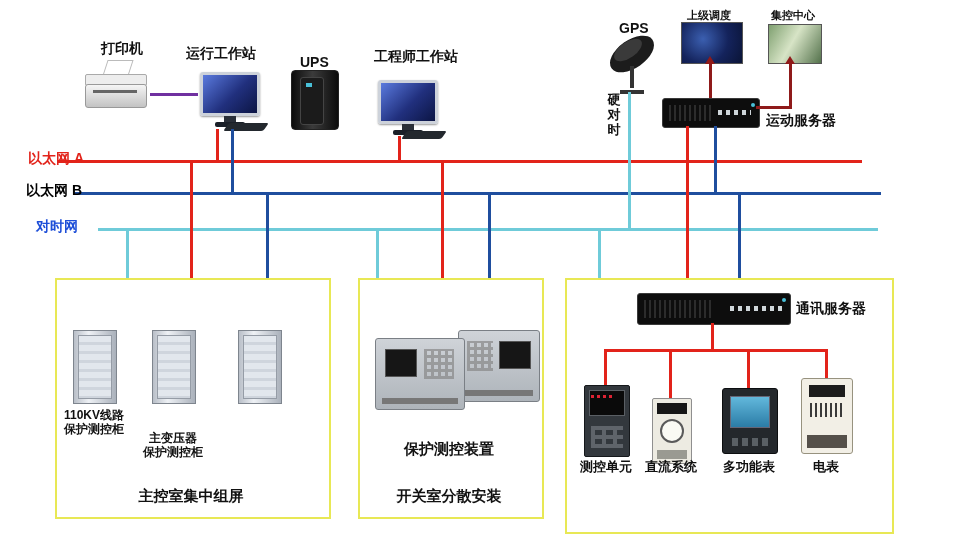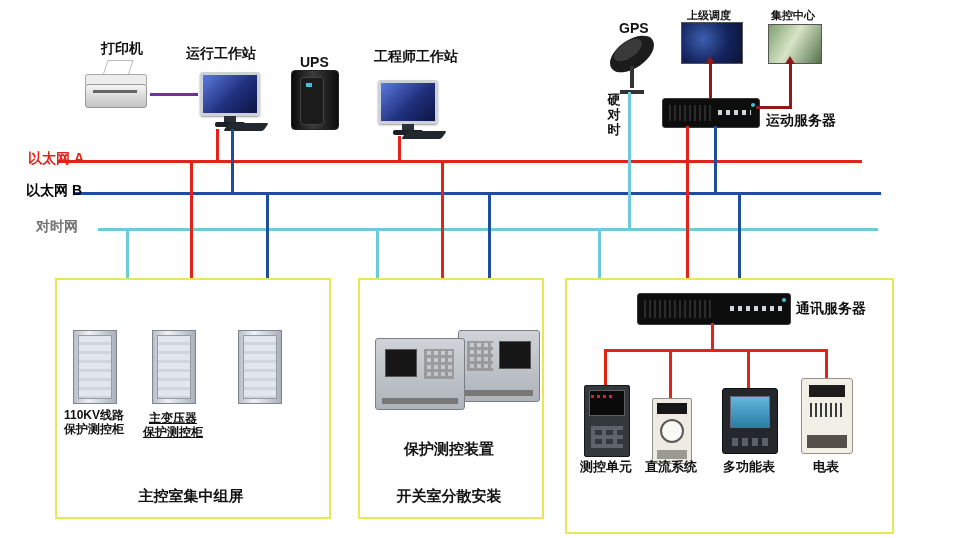--- a/index.html
+++ b/index.html
@@ -8,21 +8,21 @@
   .lbl{position:absolute;font-weight:bold;color:#111;font-size:14px;white-space:nowrap;}
   .lbl-sm{font-size:11px;}
   .lbl-cap{font-size:15px;}
   .lbl-cab{font-size:12px;text-align:center;line-height:14px;}
   .vtext{width:16px;line-height:15px;font-size:13px;word-break:break-all;text-align:center;white-space:normal;}
   .center{text-align:center;}
   .line{position:absolute;}
   .h{height:3px;} .v{width:3px;}
   .c-red{background:#e2231a;} .c-blue{background:#1f4e9e;} .c-cyan{background:#6fcbd9;}
   .c-darkred{background:#8f1a1a;} .c-purple{background:#7030a0;}
-  .t-red{color:#e2231a;} .t-blue{color:#000000;} .t-cyan{color:#737373;}
+  .t-red{color:#e2231a;} .t-blue{color:#000000;} .t-cyan{color:#1d4ed8;}
   .arrow-up{position:absolute;width:0;height:0;border-left:5px solid transparent;
             border-right:5px solid transparent;border-bottom:8px solid #8f1a1a;}
   .panel{position:absolute;border:2px solid #e8e855;background:#fff;}
 
   
   .printer{position:absolute;width:62px;height:44px;}
   .printer .paper{position:absolute;left:20px;top:-6px;width:24px;height:14px;background:#fff;border:1px solid #bbb;transform:skewX(-18deg);}
   .printer .top{position:absolute;left:0;top:8px;width:60px;height:10px;background:#ededed;border:1px solid #aaa;border-radius:2px;}
   .printer .body{position:absolute;left:0;top:18px;width:60px;height:22px;background:linear-gradient(#f5f5f5,#c3c3c3);border:1px solid #999;border-radius:3px;}
   .printer .slot{position:absolute;left:8px;top:24px;width:44px;height:3px;background:#666;}
@@ -184,21 +184,21 @@
       <div class="door"></div>
     </div>
   <div class="cabinet" style="left:238px;top:330px;">
       <div class="door"></div>
     </div>
 
   <div class="lbl lbl-cab" style="left:44px;top:408px;width:100px;">
     <div>110KV线路</div>
     <div>保护测控柜</div>
   </div>
-  <div class="lbl lbl-cab" style="left:123px;top:411px;width:100px;text-decoration:underline;">
+  <div class="lbl lbl-cab" style="left:123px;top:431px;width:100px;">
     <div>主变压器</div>
     <div>保护测控柜</div>
   </div>
   <div class="lbl lbl-cap center" style="left:121px;top:487px;width:140px;">主控室集中组屏</div>
 
   <div class="panel" style="left:358px;top:278px;width:182px;height:237px;"></div>
   <div class="pdev" style="left:458px;top:330px;width:80px;height:70px;">
     <div class="scr" style="left:40px;top:10px;"></div>
     <div class="keys" style="left:8px;top:10px;width:26px;height:30px;"></div>
     <div class="strip"></div>

